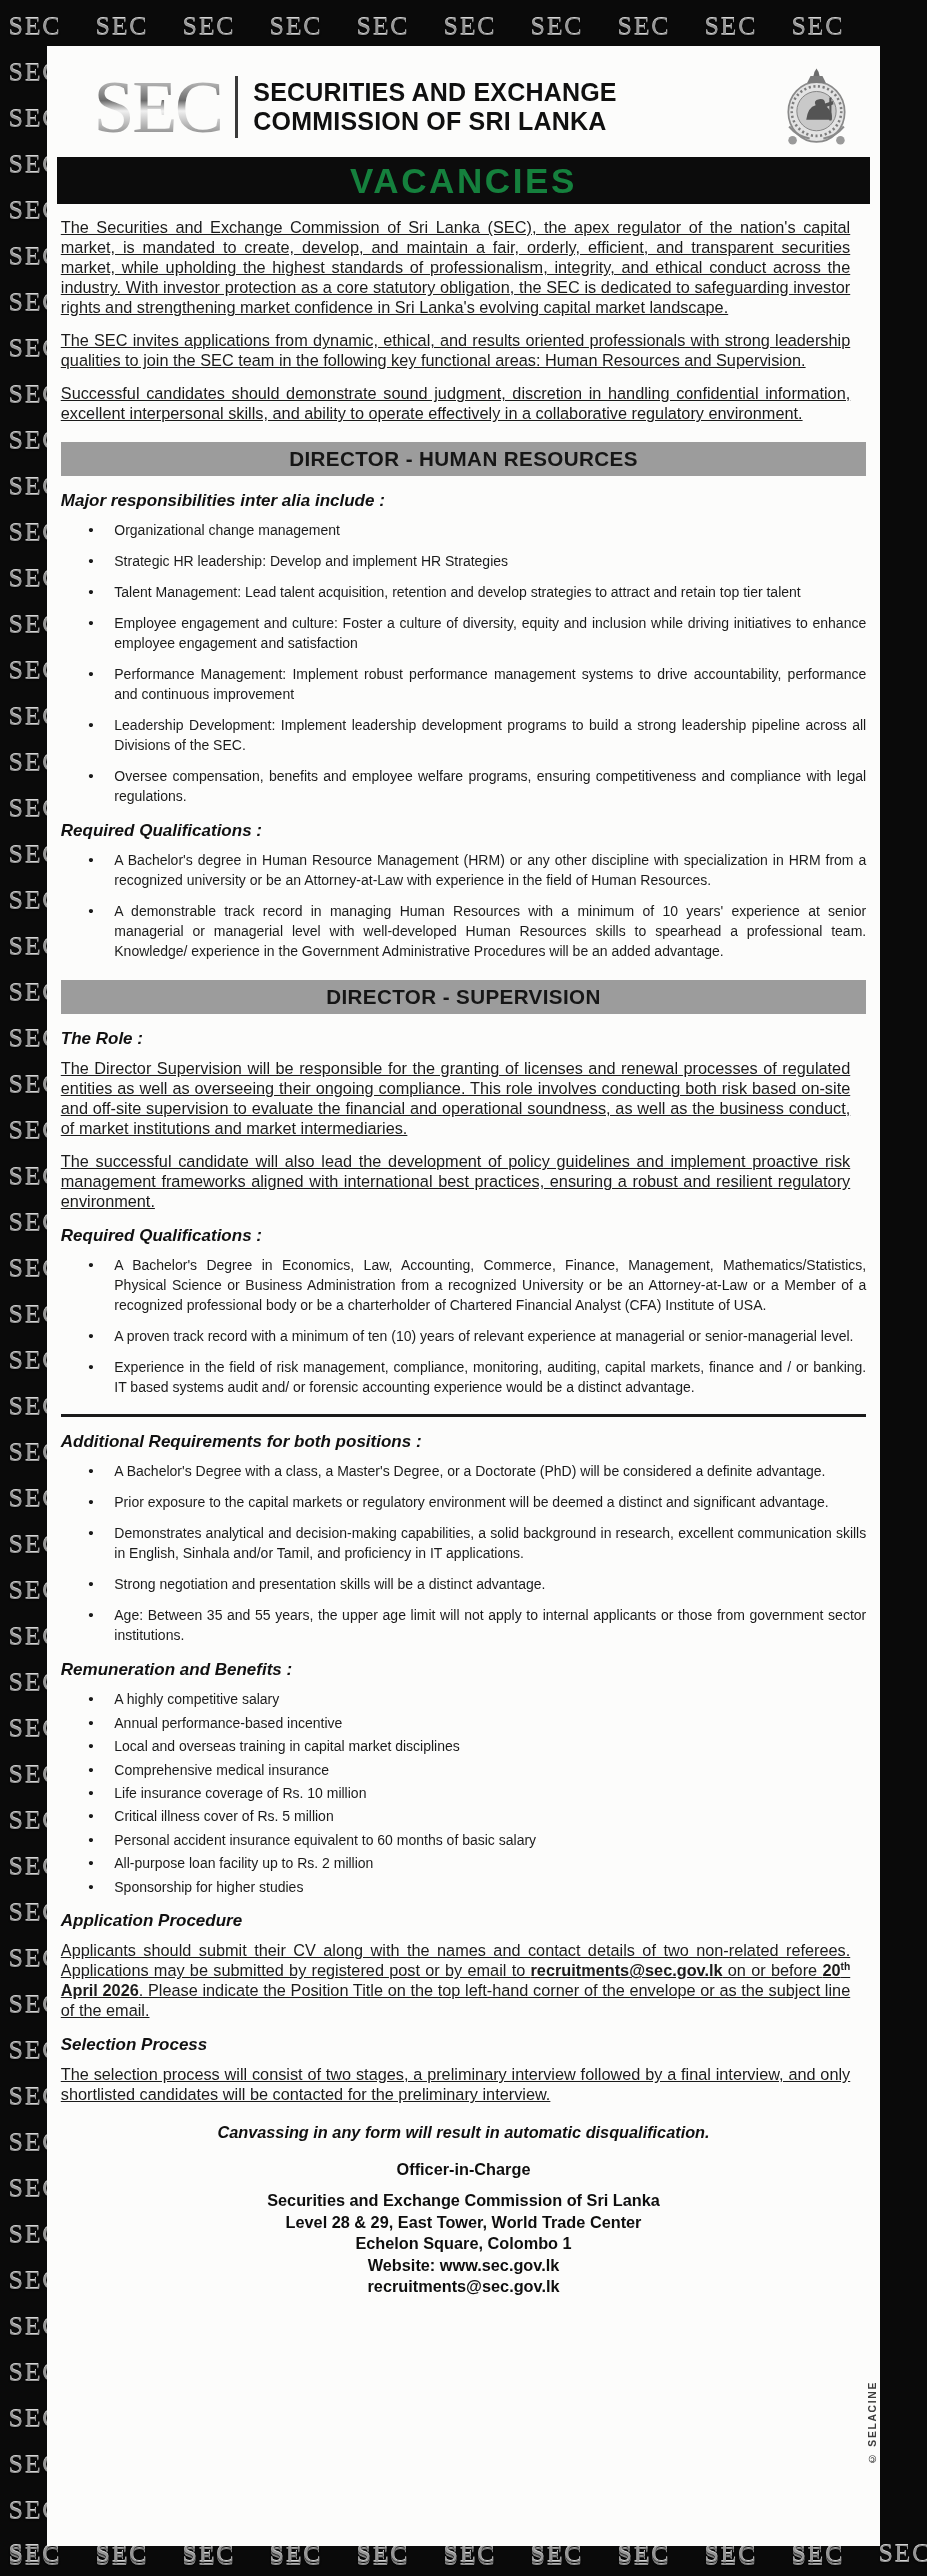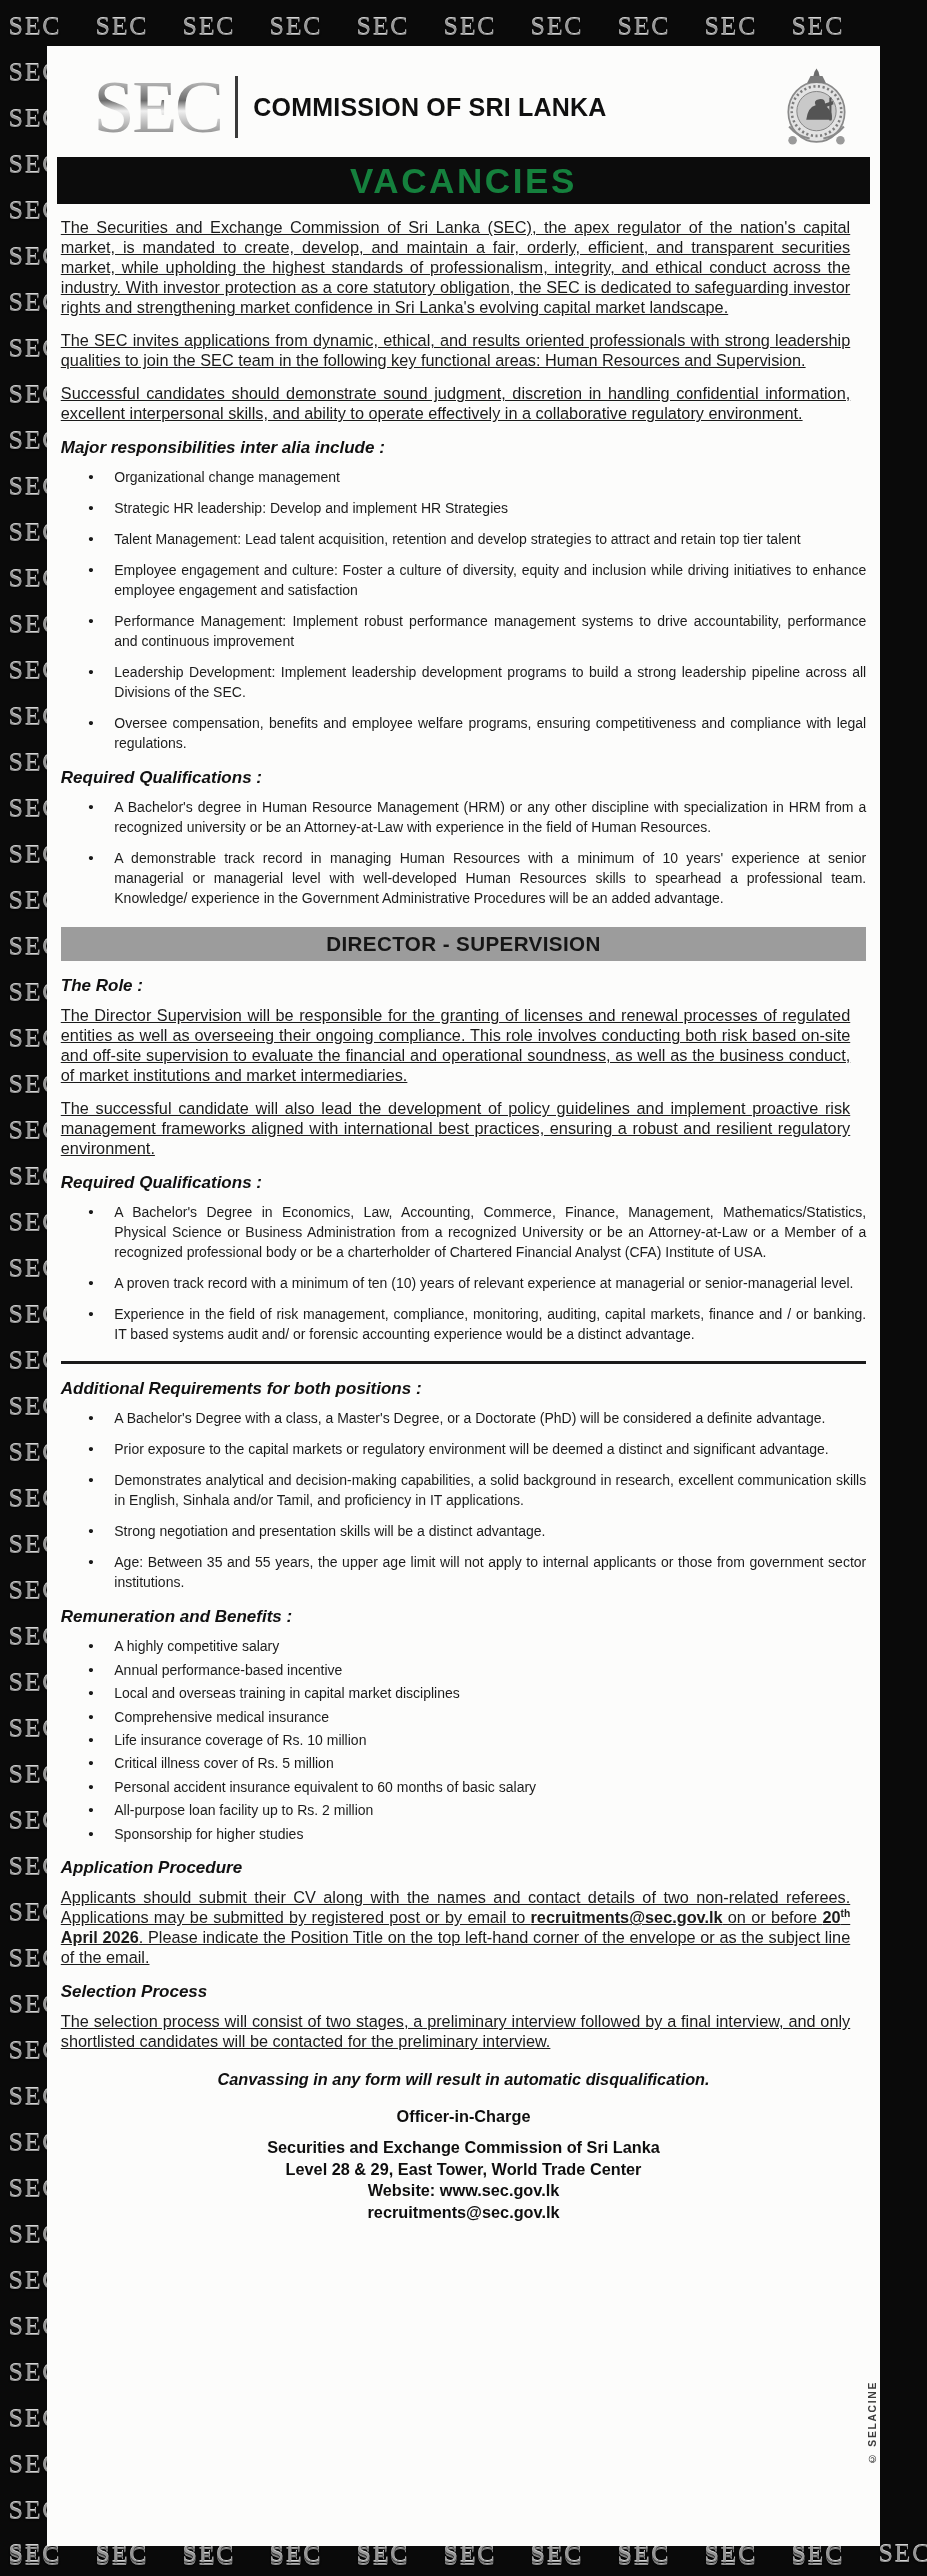--- a/index.html
+++ b/index.html
@@ -84,20 +84,21 @@
 
 <div class="border-pattern">SEC SEC SEC SEC SEC SEC SEC SEC SEC SEC SEC SEC SEC SEC SEC SEC SEC SEC SEC SEC SEC SEC SEC SEC SEC SEC SEC SEC SEC SEC SEC SEC SEC SEC SEC SEC SEC SEC SEC SEC SEC SEC SEC SEC SEC SEC SEC SEC SEC SEC SEC SEC SEC SEC SEC SEC SEC SEC SEC SEC SEC SEC SEC SEC SEC SEC SEC SEC SEC SEC SEC SEC SEC SEC SEC SEC SEC SEC SEC SEC SEC SEC SEC SEC SEC SEC SEC SEC SEC SEC SEC SEC SEC SEC SEC SEC SEC SEC SEC SEC SEC SEC SEC SEC SEC SEC SEC SEC SEC SEC SEC SEC SEC SEC SEC SEC SEC SEC SEC SEC SEC SEC SEC SEC SEC SEC SEC SEC SEC SEC SEC SEC SEC SEC SEC SEC SEC SEC SEC SEC SEC SEC SEC SEC SEC SEC SEC SEC SEC SEC SEC SEC SEC SEC SEC SEC SEC SEC SEC SEC SEC SEC SEC SEC SEC SEC SEC SEC SEC SEC SEC SEC SEC SEC SEC SEC SEC SEC SEC SEC SEC SEC SEC SEC SEC SEC SEC SEC SEC SEC SEC SEC SEC SEC SEC SEC SEC SEC SEC SEC SEC SEC SEC SEC SEC SEC SEC SEC SEC SEC SEC SEC SEC SEC SEC SEC SEC SEC SEC SEC SEC SEC SEC SEC SEC SEC SEC SEC SEC SEC SEC SEC SEC SEC SEC SEC SEC SEC SEC SEC SEC SEC SEC SEC SEC SEC SEC SEC SEC SEC SEC SEC SEC SEC SEC SEC SEC SEC SEC SEC SEC SEC SEC SEC SEC SEC SEC SEC SEC SEC SEC SEC SEC SEC SEC SEC SEC SEC SEC SEC SEC SEC SEC SEC SEC SEC SEC SEC SEC SEC SEC SEC SEC SEC SEC SEC SEC SEC SEC SEC SEC SEC SEC SEC SEC SEC SEC SEC SEC SEC SEC SEC SEC SEC SEC SEC SEC SEC SEC SEC SEC SEC SEC SEC SEC SEC SEC SEC SEC SEC SEC SEC SEC SEC SEC SEC SEC SEC SEC SEC SEC SEC SEC SEC SEC SEC SEC SEC SEC SEC SEC SEC SEC SEC SEC SEC SEC SEC SEC SEC SEC SEC SEC SEC SEC SEC SEC SEC SEC SEC SEC SEC SEC SEC SEC SEC SEC SEC SEC SEC SEC SEC SEC SEC SEC SEC SEC SEC SEC SEC SEC SEC SEC SEC SEC SEC SEC SEC SEC SEC SEC SEC SEC SEC SEC SEC SEC SEC SEC SEC SEC SEC SEC SEC SEC SEC SEC SEC SEC SEC SEC SEC SEC SEC SEC SEC SEC SEC SEC SEC SEC SEC SEC SEC SEC SEC SEC SEC SEC SEC SEC SEC SEC SEC SEC SEC SEC SEC SEC SEC SEC SEC SEC SEC SEC SEC SEC SEC SEC SEC SEC SEC SEC SEC SEC SEC SEC SEC SEC SEC SEC SEC SEC SEC SEC SEC SEC SEC SEC SEC SEC SEC SEC SEC SEC SEC SEC SEC SEC SEC SEC SEC SEC SEC SEC SEC SEC SEC SEC SEC SEC SEC SEC SEC SEC SEC SEC SEC SEC SEC SEC SEC SEC SEC SEC SEC SEC SEC SEC SEC SEC SEC SEC SEC SEC SEC SEC SEC SEC SEC SEC SEC SEC SEC SEC SEC SEC SEC SEC SEC SEC SEC SEC SEC SEC SEC SEC SEC SEC SEC SEC SEC SEC SEC SEC SEC SEC SEC SEC SEC SEC SEC SEC SEC SEC SEC SEC SEC SEC SEC SEC SEC SEC SEC SEC SEC SEC SEC SEC SEC SEC SEC SEC SEC SEC SEC SEC SEC SEC SEC SEC SEC SEC SEC SEC SEC SEC SEC SEC SEC SEC SEC SEC SEC SEC SEC SEC SEC SEC SEC SEC SEC SEC SEC SEC SEC SEC SEC SEC SEC SEC SEC SEC SEC SEC SEC SEC SEC SEC SEC SEC SEC SEC SEC SEC SEC SEC SEC SEC SEC SEC SEC SEC SEC SEC SEC SEC SEC SEC SEC SEC SEC SEC SEC SEC SEC SEC SEC SEC SEC SEC SEC SEC SEC SEC SEC SEC SEC SEC SEC SEC SEC SEC SEC SEC SEC SEC SEC SEC SEC SEC SEC SEC SEC SEC SEC SEC SEC SEC SEC SEC SEC SEC SEC SEC SEC SEC SEC SEC SEC SEC SEC SEC SEC SEC SEC SEC SEC SEC SEC SEC SEC SEC SEC SEC SEC SEC SEC SEC SEC SEC SEC SEC SEC SEC SEC SEC SEC SEC SEC SEC SEC SEC SEC SEC SEC SEC SEC SEC SEC SEC SEC SEC SEC SEC SEC SEC SEC SEC SEC SEC SEC SEC SEC SEC SEC SEC SEC SEC SEC SEC SEC SEC SEC SEC SEC SEC SEC SEC SEC SEC SEC SEC SEC SEC SEC SEC SEC SEC SEC SEC SEC SEC SEC SEC SEC SEC SEC SEC SEC SEC SEC SEC SEC SEC SEC SEC SEC SEC SEC SEC SEC SEC SEC SEC SEC SEC SEC SEC SEC SEC SEC SEC SEC SEC SEC SEC SEC SEC SEC SEC SEC SEC SEC SEC SEC SEC SEC SEC SEC SEC SEC SEC SEC SEC SEC SEC SEC SEC SEC SEC SEC SEC SEC SEC SEC SEC SEC SEC SEC SEC SEC SEC SEC SEC SEC SEC SEC SEC SEC SEC SEC SEC SEC SEC SEC SEC SEC SEC SEC SEC SEC SEC SEC SEC SEC SEC SEC SEC SEC SEC SEC SEC SEC SEC SEC SEC SEC SEC SEC SEC SEC SEC SEC SEC SEC SEC SEC SEC SEC </div>
 <div class="border-bottom-row">SEC SEC SEC SEC SEC SEC SEC SEC SEC SEC SEC SEC SEC SEC SEC SEC SEC SEC SEC SEC SEC SEC SEC SEC SEC SEC SEC SEC SEC SEC </div>
 
 <div class="paper">
 
   <div class="header">
     <div class="logo-text">SEC</div>
     <div class="logo-divider"></div>
     <div class="org-name">
+      <div>SECURITIES AND EXCHANGE</div>
       <div>COMMISSION OF SRI LANKA</div>
     </div>
     <div class="emblem">
       <svg width="69" height="82" viewBox="0 0 80 96">
         <ellipse cx="40" cy="55" rx="33" ry="35" fill="#e3e3e3" stroke="#8a8a8a" stroke-width="2"></ellipse>
         <circle cx="40" cy="54" r="29" fill="none" stroke="#7d7d7d" stroke-width="3" stroke-dasharray="2.5,3"></circle>
         <circle cx="40" cy="54" r="23" fill="#c9c9c9" stroke="#777777" stroke-width="1"></circle>
         <path d="M40 4 q7 9 0 16 q-7 -7 0 -16" fill="#6b6b6b"></path>
         <path d="M29 21 h22 l-4 -8 h-14 z" fill="#7a7a7a"></path>
         <path d="M28 64 q2 -15 11 -17 q-3 -6 4 -7 q7 -1 7 5 l9 -3 l1 4 l-8 3 q7 6 6 15 z" fill="#545454"></path>
@@ -114,20 +115,21 @@
 
   <div class="content">
 
     <div>
 
     <p class="para">The Securities and Exchange Commission of Sri Lanka (SEC), the apex regulator of the nation's capital market, is mandated to create, develop, and maintain a fair, orderly, efficient, and transparent securities market, while upholding the highest standards of professionalism, integrity, and ethical conduct across the industry. With investor protection as a core statutory obligation, the SEC is dedicated to safeguarding investor rights and strengthening market confidence in Sri Lanka's evolving capital market landscape.</p>
         <p class="para">The SEC invites applications from dynamic, ethical, and results oriented professionals with strong leadership qualities to join the SEC team in the following key functional areas: Human Resources and Supervision.</p>
         <p class="para">Successful candidates should demonstrate sound judgment, discretion in handling confidential information, excellent interpersonal skills, and ability to operate effectively in a collaborative regulatory environment.</p>
       </div>
 
+    <div class="section-bar">DIRECTOR - HUMAN RESOURCES</div>
     <div class="bold-heading">Major responsibilities inter alia include :</div>
     <div>
 
         <div class="bitem">
           <span class="marker">•</span>
           <span class="btext">Organizational change management</span>
         </div>
 
         <div class="bitem">
           <span class="marker">•</span>
@@ -285,20 +287,21 @@
     </p>
 
     <div class="bold-heading">Selection Process</div>
     <p class="para">The selection process will consist of two stages, a preliminary interview followed by a final interview, and only shortlisted candidates will be contacted for the preliminary interview.</p>
 
     <div class="canvassing">Canvassing in any form will result in automatic disqualification.</div>
     <div class="footer-block">
       <div class="signatory">Officer-in-Charge</div>
       <div>Securities and Exchange Commission of Sri Lanka</div>
       <div>Level 28 &amp; 29, East Tower, World Trade Center</div>
+      <div>Echelon Square, Colombo 1</div>
       <div>Website: www.sec.gov.lk</div>
       <div>recruitments@sec.gov.lk</div>
     </div>
   </div>
 
   <div class="watermark">© SELACINE</div>
 </div>
 
 
 </body></html>

